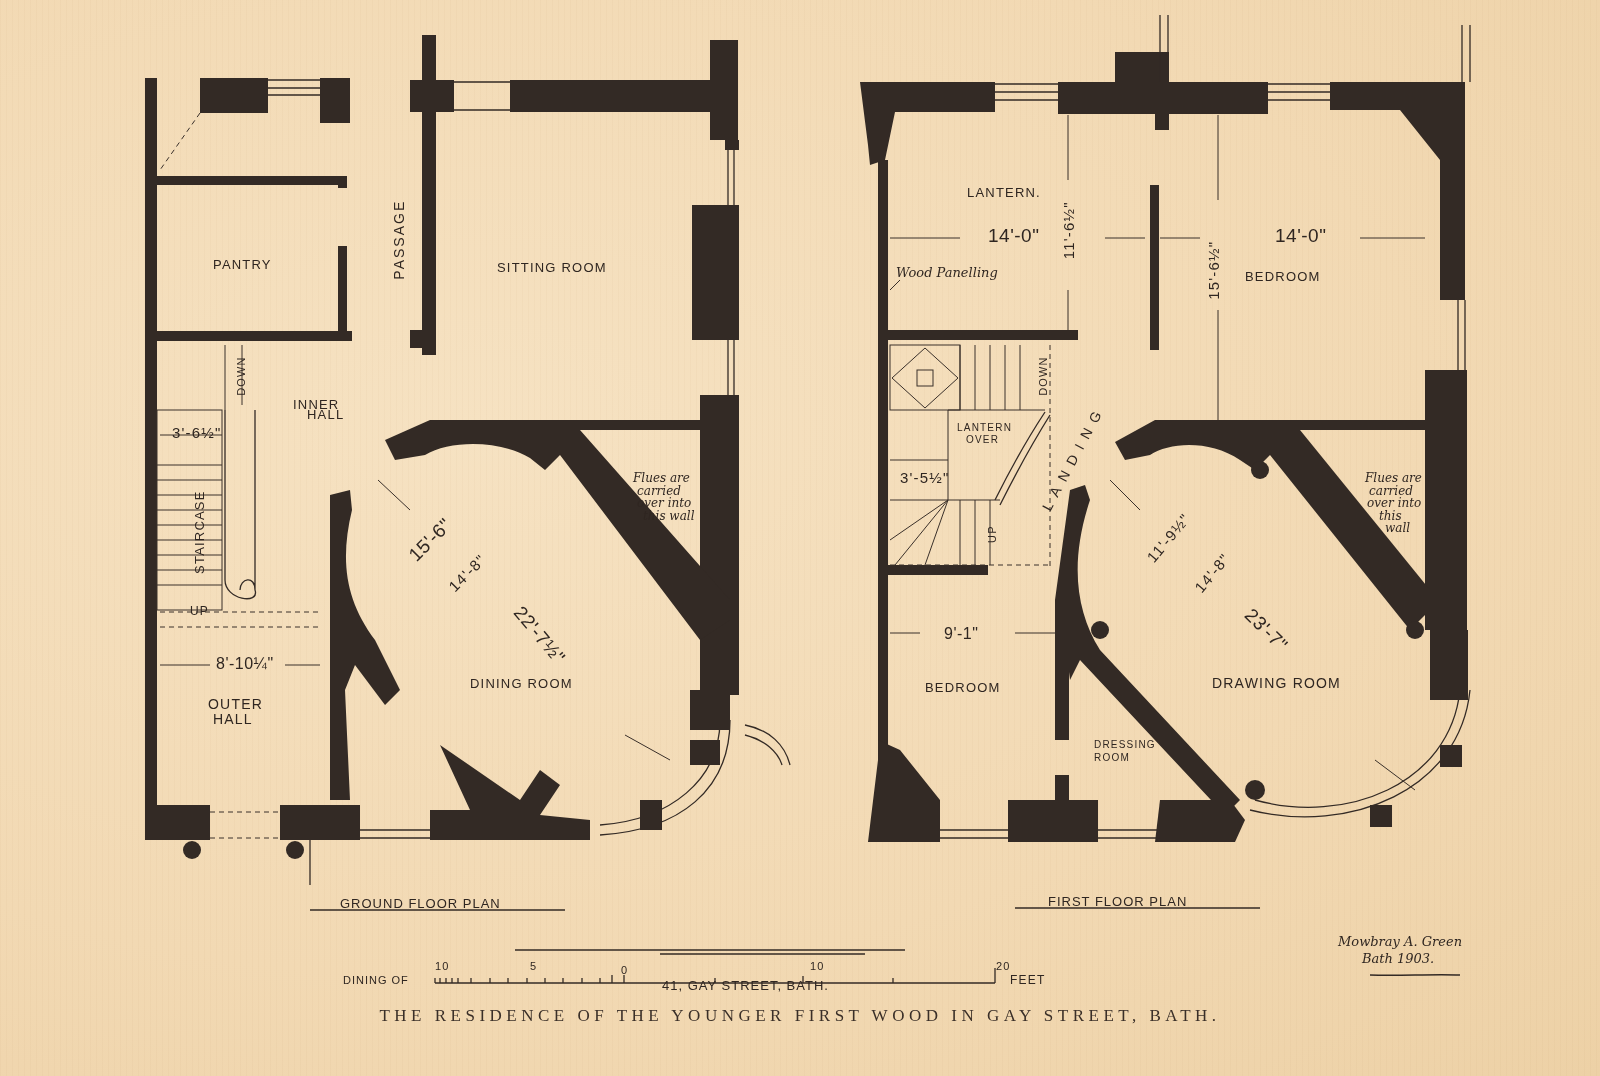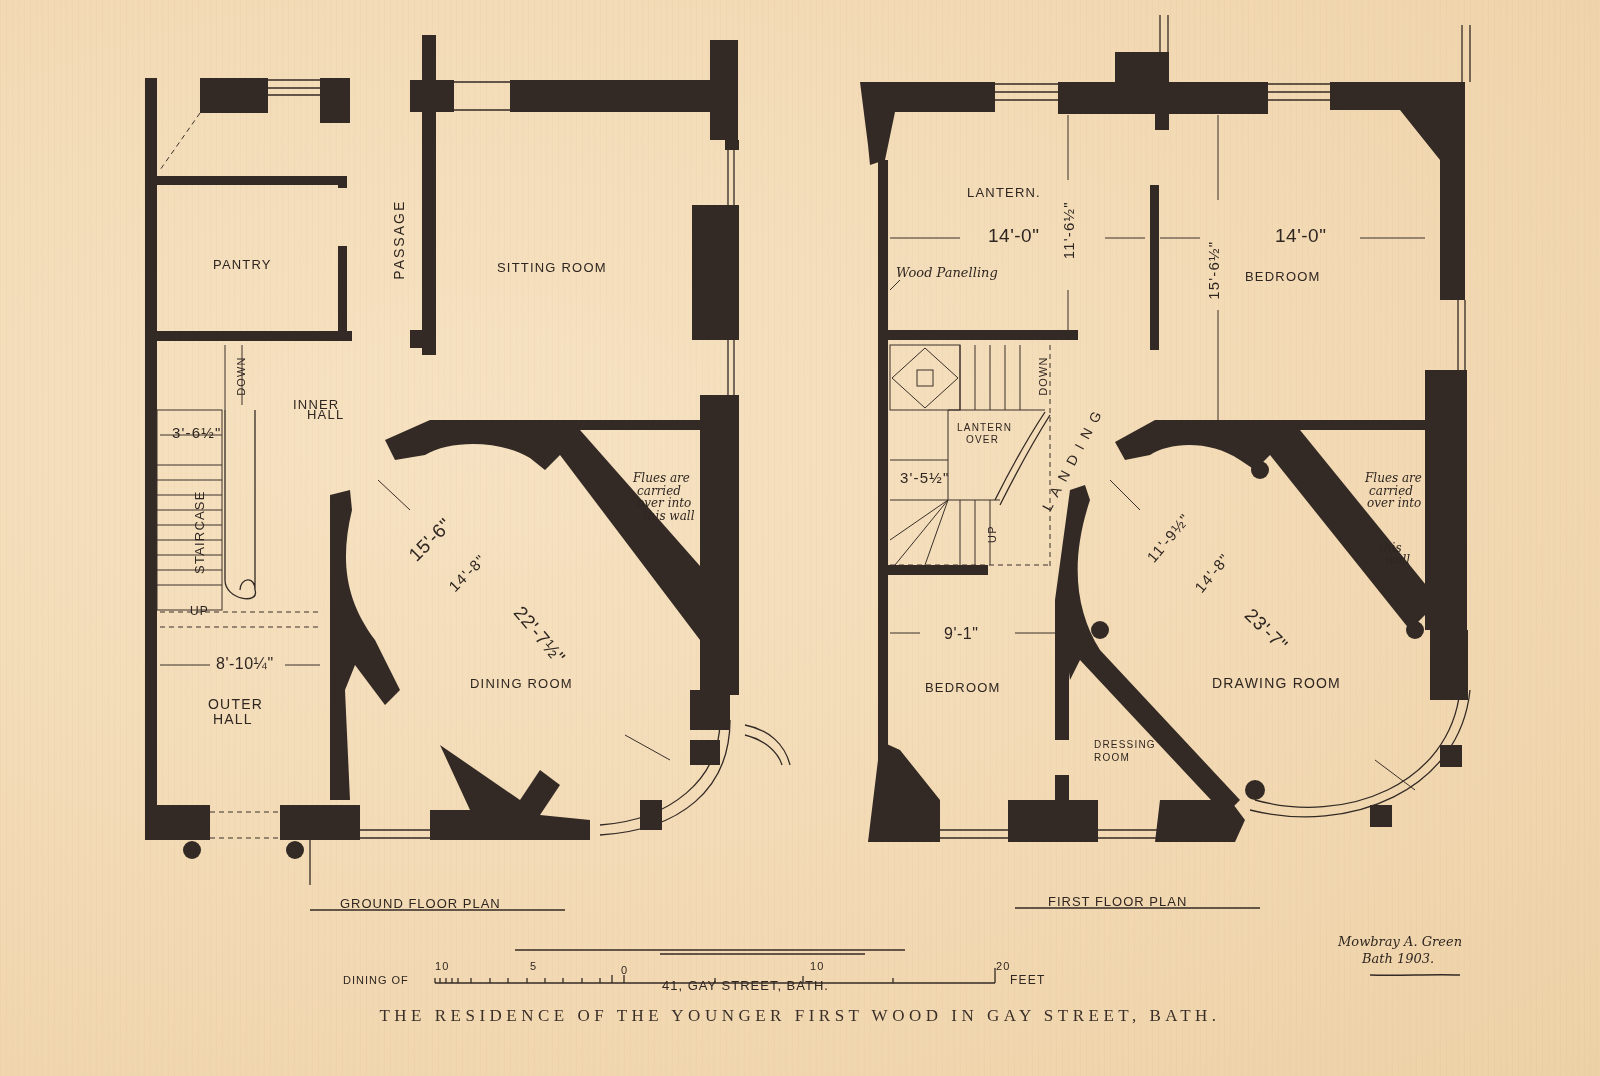--- a/index.html
+++ b/index.html
@@ -282,21 +282,21 @@
 <div class="lbl dim" style="left:1240px;top:620px;transform:rotate(45deg);">23'-7"</div>
 <div class="lbl" style="left:1212px;top:676px;font-size:14px;">DRAWING ROOM</div>
 <div class="lbl dim" style="left:944px;top:625px;font-size:16px;">9'-1"</div>
 <div class="lbl" style="left:925px;top:681px;">BEDROOM</div>
 <div class="lbl" style="left:1084px;top:739px;font-size:10px;padding-left:10px;">DRESSING</div>
 <div class="lbl" style="left:1094px;top:752px;font-size:10px;">ROOM</div>
 <div style="position:absolute;left:1365px;top:472px;">
   <div class="lbl hand" style="position:static;text-align:left;">Flues are</div>
   <div class="lbl hand" style="position:static;text-align:left;padding-left:4px;">carried</div>
   <div class="lbl hand" style="position:static;text-align:left;padding-left:2px;">over into</div>
-  <div class="lbl hand" style="position:static;text-align:left;padding-left:14px;margin-top:32px;">this</div>
+  <div class="lbl hand" style="position:static;text-align:left;padding-left:14px;">this</div>
   <div class="lbl hand" style="position:static;text-align:left;padding-left:20px;">wall</div>
 </div>
 
 <div class="lbl underline-label" style="left:340px;top:897px;">GROUND FLOOR PLAN</div>
 <div class="lbl underline-label" style="left:1048px;top:895px;">FIRST FLOOR PLAN</div>
 <div class="lbl underline-label" style="left:662px;top:979px;font-size:13px;">41, GAY STREET, BATH.</div>
 
 <div class="lbl scale-lbl" style="left:343px;top:974px;letter-spacing:1px;">DINING OF</div>
 <div class="lbl scale-lbl" style="left:435px;top:960px;">10</div>
 <div class="lbl scale-lbl" style="left:530px;top:960px;">5</div>

